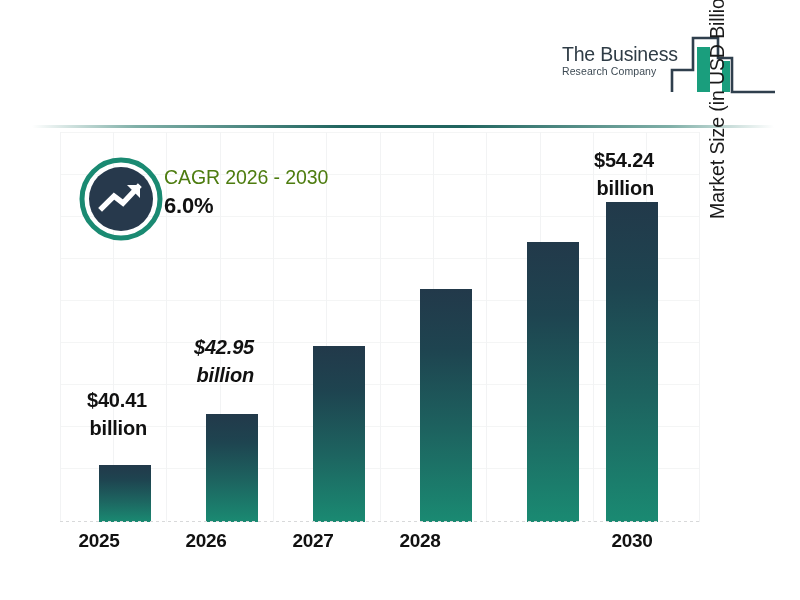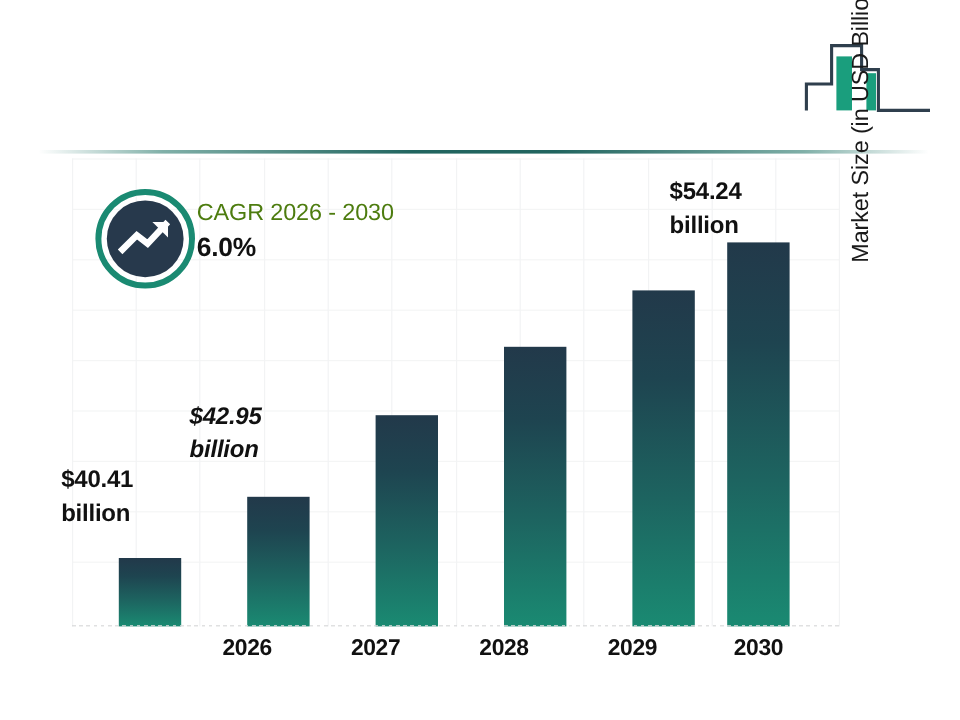--- a/index.html
+++ b/index.html
@@ -128,21 +128,21 @@
   .bar {
     position: absolute;
     bottom: 0;
     width: 52px;
     background: linear-gradient(to bottom, #22394a 0%, #1e4450 26%, #1d6460 62%, #1a8a72 100%);
   }
 
   
   .val-label {
     position: absolute;
-    text-align: left;
+    text-align: right;
     font-size: 20px;
     font-weight: bold;
     color: #111111;
     line-height: 28px;
     letter-spacing: -0.2px;
     white-space: nowrap;
   }
 
   
   .year-label {
@@ -209,20 +209,24 @@
   }
 </style>
 </head>
 <body>
 
 <div class="canvas">
 
   <div class="header">
 
     <div class="logo">
+      <div class="logo-text">
+        <div class="logo-line1">The Business</div>
+        <div class="logo-line2">Research Company</div>
+      </div>
       <div class="logo-mark">
         <svg width="107" height="70" viewBox="0 0 107 70">
 
           <path d="M2 62 L2 40 L23 40 L23 8 L48 8 L48 28 L62 28 L62 62 L105 62" fill="none" stroke="#2f3f4d" stroke-width="2.6" stroke-linejoin="miter"></path>
 
           <rect x="27" y="17" width="13" height="45" fill="#1a9e7d"></rect>
           <rect x="52" y="31" width="8" height="31" fill="#1a9e7d"></rect>
         </svg>
       </div>
     </div>
@@ -273,24 +277,24 @@
   <div class="val-label" style="left:158px; top:333px; width:96px;font-style:italic;">
     <div>$42.95</div>
     <div>billion</div>
   </div>
 
   <div class="val-label" style="left:558px; top:146px; width:96px;">
     <div>$54.24</div>
     <div>billion</div>
   </div>
 
+  <div class="year-label" style="left:51px;">2025</div>
   <div class="year-label" style="left:158px;">2026</div>
   <div class="year-label" style="left:265px;">2027</div>
   <div class="year-label" style="left:372px;">2028</div>
-  <div class="year-label" style="left:479px;">2029</div>
   <div class="year-label" style="left:584px;">2030</div>
 
   <div class="cagr-wrap">
     <div class="cagr-circle">
       <svg width="86" height="86" viewBox="0 0 86 86">
         <circle cx="43" cy="43" r="39" fill="none" stroke="#1a8a72" stroke-width="5"></circle>
         <circle cx="43" cy="43" r="32" fill="#27394c"></circle>
         <path d="M24 52 L36 40 L45 47 L60 31" fill="none" stroke="#ffffff" stroke-width="5.4" stroke-linecap="square" stroke-linejoin="miter"></path>
         <path d="M49 29 L62 29 L62 42 Z" fill="#ffffff"></path>
       </svg>

